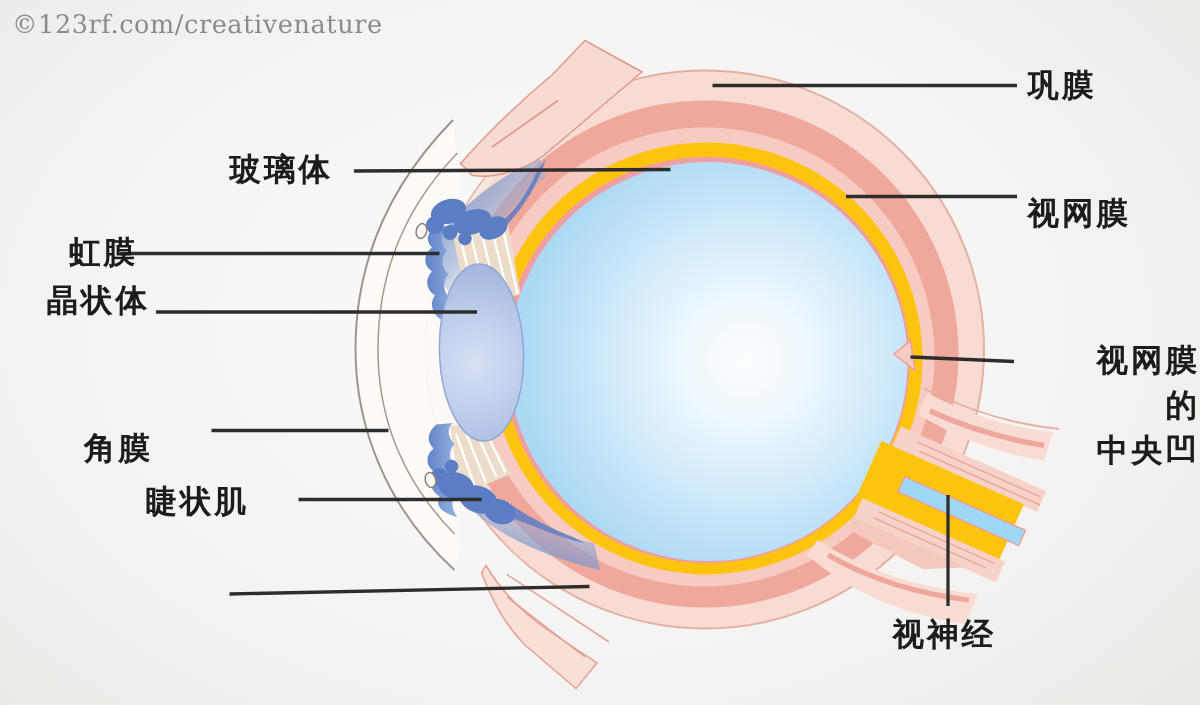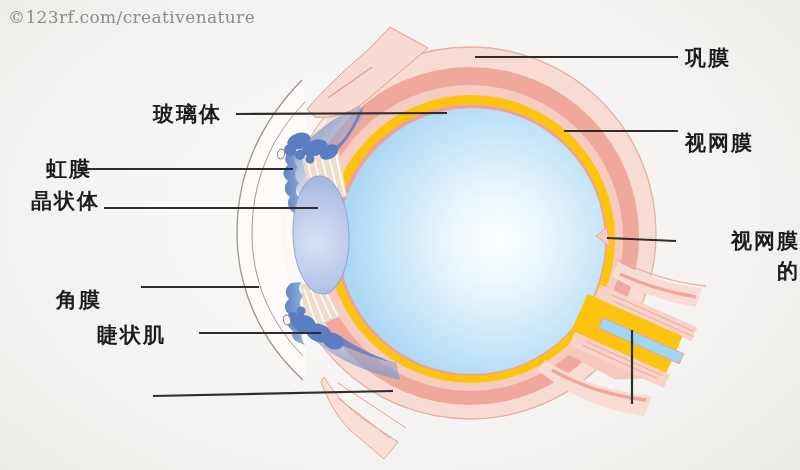--- a/index.html
+++ b/index.html
@@ -184,15 +184,17 @@
   <div class="lbl" style="right:578px;top:101px;">玻璃体</div>
   <div class="lbl" style="right:708px;top:156px;">虹膜</div>
   <div class="lbl" style="right:700px;top:188px;margin-left:36px;">晶状体</div>
   <div class="lbl" style="right:698px;top:274px;margin-top:13px;">角膜</div>
   <div class="lbl" style="right:634px;top:322px;">睫状肌</div>
 
   <div class="lbl" style="left:685px;top:45px;">巩膜</div>
   <div class="lbl" style="left:685px;top:130px;">视网膜</div>
   <div class="lbl two" style="left:685px;top:226px;">
     <span>视网膜的</span>
+    <span>中央凹</span>
   </div>
+  <div class="lbl" style="left:595px;top:411px;">视神经</div>
 
 </div>
 
 </body></html>

